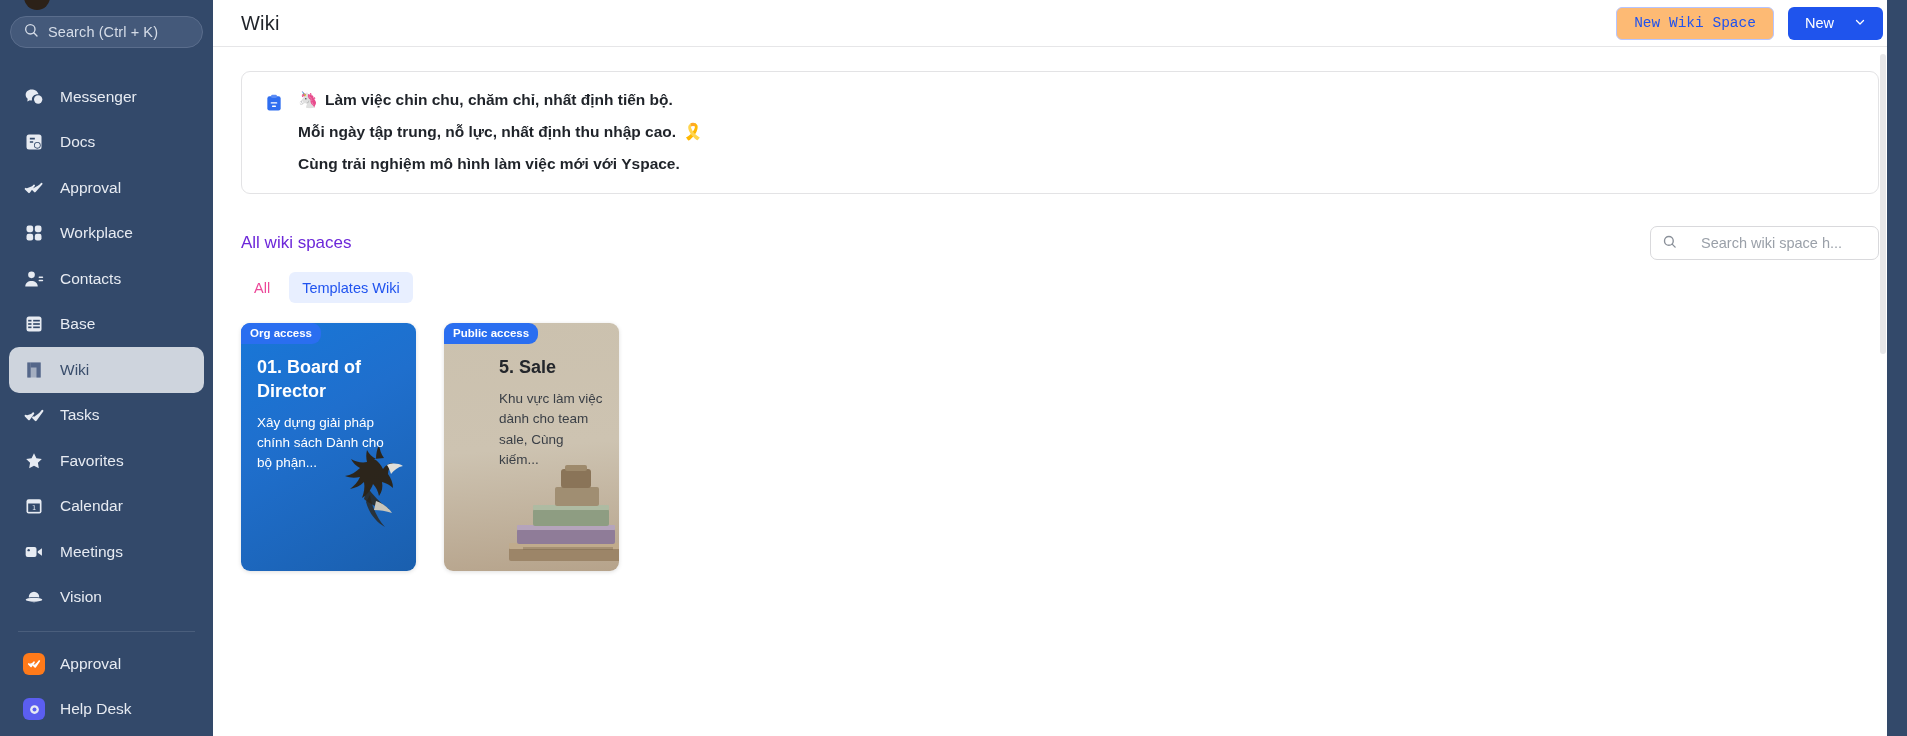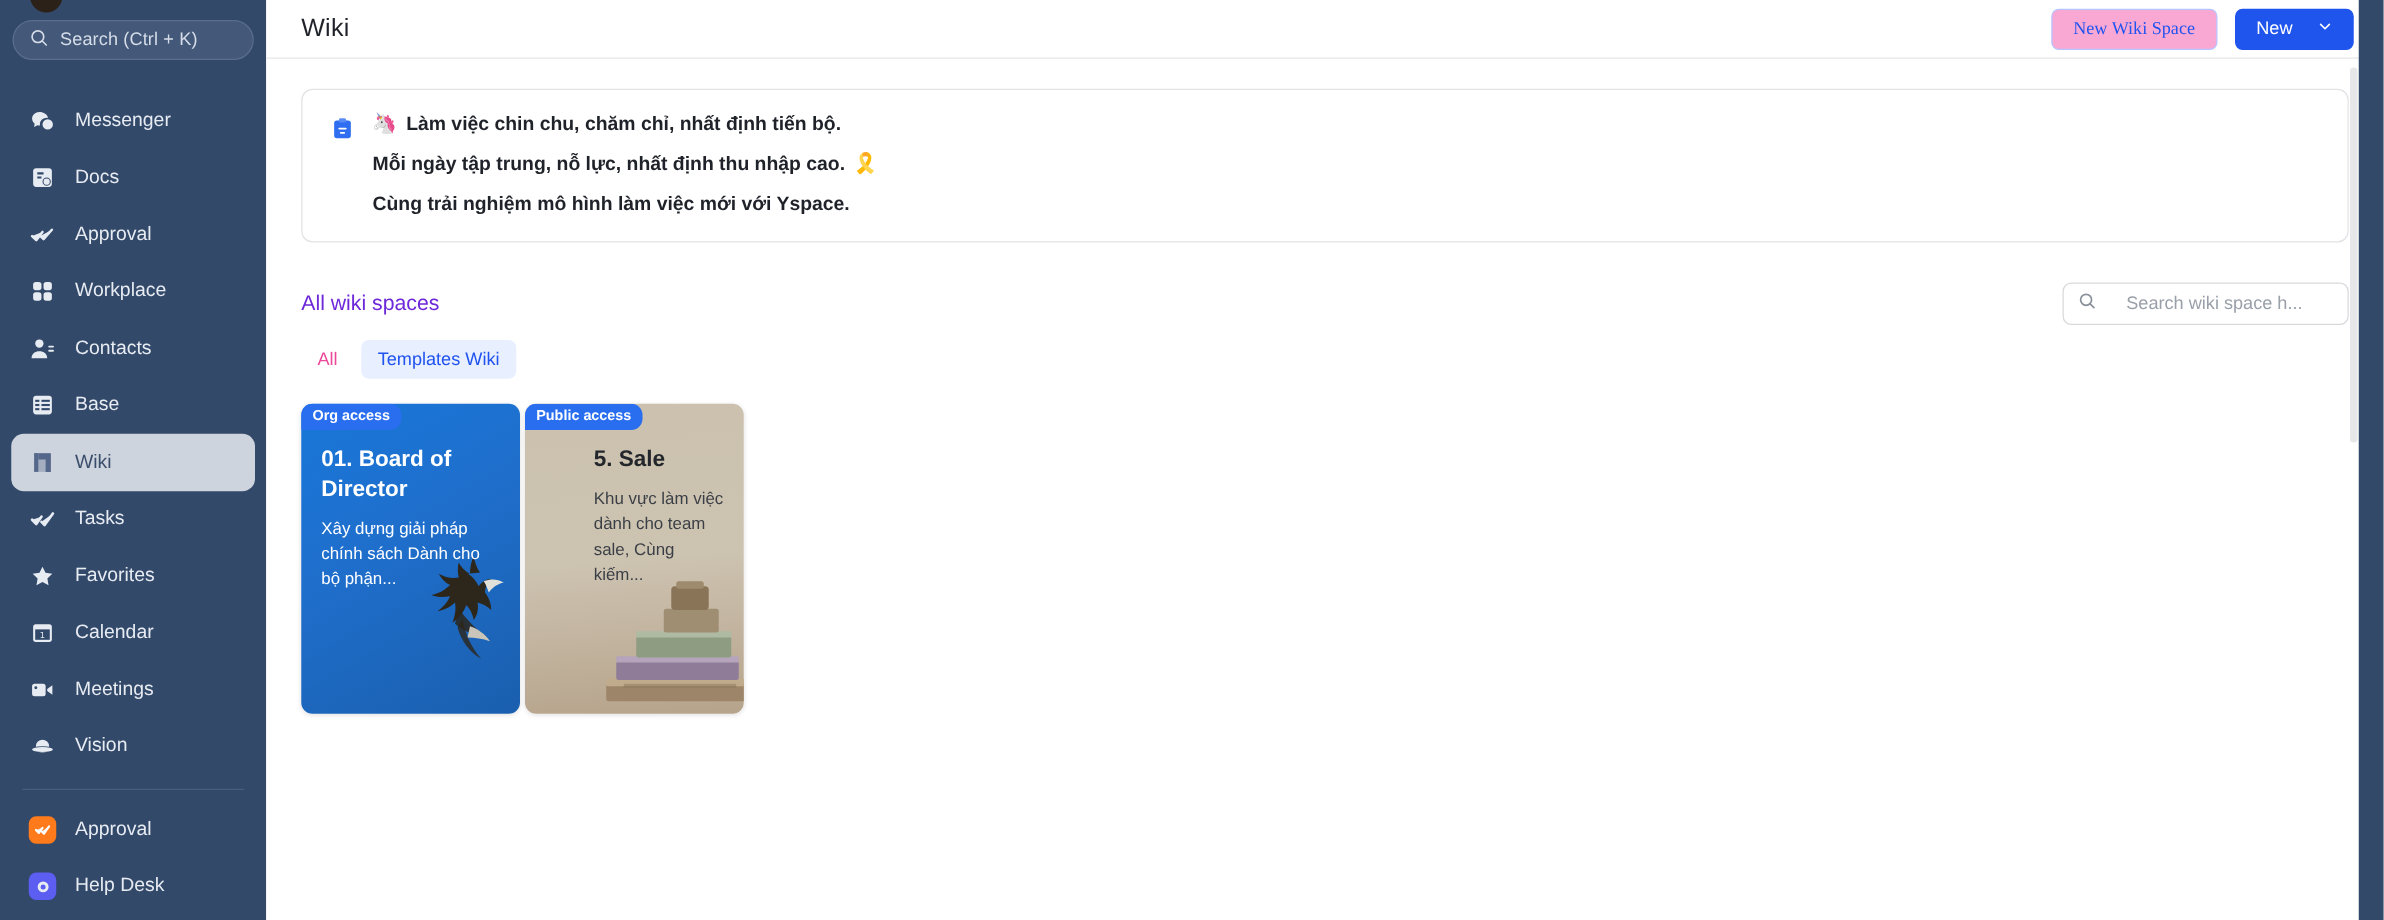--- a/index.html
+++ b/index.html
@@ -122,24 +122,24 @@
     margin-left: auto;
     display: flex;
     align-items: center;
     gap: 14px;
   }
   .btn-outline {
     height: 33px;
     padding: 0 17px;
     border: 1px solid #b6c4ff;
     border-radius: 6px;
-    background: #f9a8d4;
+    background: #fdba74;
     color: #2053ef;
     font-size: 14.5px;
-    font-family: Liberation Serif, serif;
+    font-family: Liberation Mono, monospace;
     cursor: pointer;
     display: flex; align-items: center;
   }
   .btn-primary {
     height: 33px;
     padding: 0 17px;
     border: none;
     border-radius: 6px;
     background: #1f54ed;
     color: #fff;
@@ -219,21 +219,21 @@
     color: #ec4899;
     cursor: pointer;
   }
   .tab.active {
     background: #e8efff;
     color: #2053ef;
   }
 
   .cards {
     display: flex;
-    gap: 4px;
+    gap: 28px;
   }
   .card {
     width: 175px;
     height: 248px;
     border-radius: 9px;
     position: relative;
     overflow: hidden;
     cursor: pointer;
     box-shadow: 0 1px 4px rgba(0,0,0,.13);
   }

